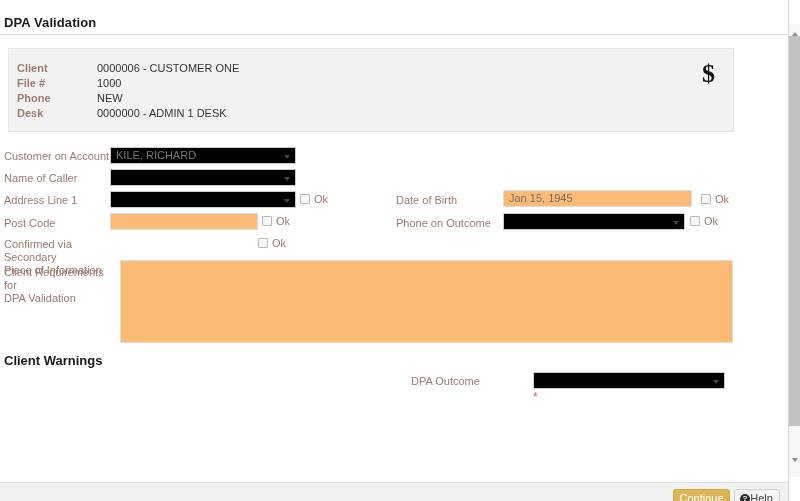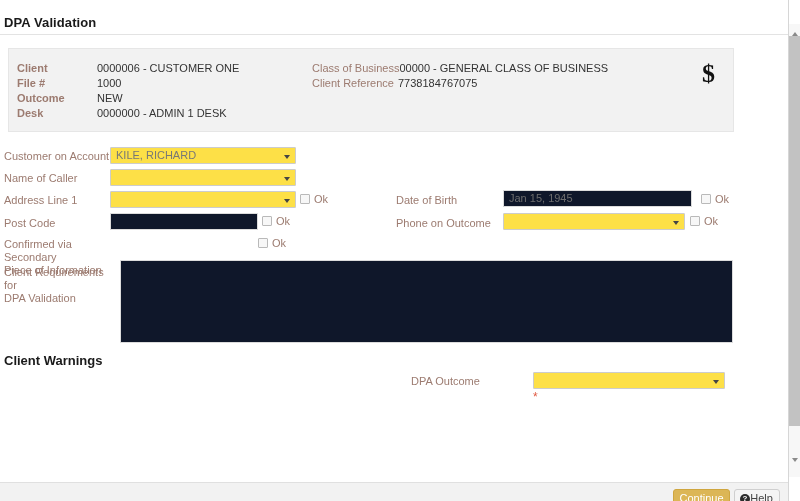--- a/index.html
+++ b/index.html
@@ -96,40 +96,40 @@
     color: #9c7b70;
     font-size: 11px;
     line-height: 13px;
   }
 
   .sel, .txt {
     position: absolute;
     box-sizing: border-box;
     height: 17px;
     border: 1px solid #cccccc;
-    background: #fde047;
+    background: #000000;
     font-family: "Liberation Sans", sans-serif;
     font-size: 11px;
     color: #777777;
     padding: 0 16px 0 5px;
     line-height: 15px;
     border-radius: 1px;
   }
   .sel::after {
     content: "";
     position: absolute;
     right: 5px;
     top: 7px;
     width: 0; height: 0;
     border-left: 3.5px solid transparent;
     border-right: 3.5px solid transparent;
     border-top: 4px solid #444444;
   }
   .txt.disabled, .ta.disabled {
-    background: #0f172a;
+    background: #fdba74;
     border-color: #dcdcdc;
   }
   .txt.disabled { color: #6d6d6d; }
 
   .ta {
     position: absolute;
     box-sizing: border-box;
     border: 1px solid #dcdcdc;
     background: #ebebeb;
   }
@@ -276,35 +276,27 @@
   <div class="summary-panel">
 
     <div class="sum-col-left">
       <div class="sum-row">
         <span class="sum-label">Client</span><span class="sum-value">0000006 - CUSTOMER ONE</span>
       </div>
       <div class="sum-row">
         <span class="sum-label">File #</span><span class="sum-value">1000</span>
       </div>
       <div class="sum-row">
-        <span class="sum-label">Outcome</span><span class="sum-value">NEW</span>
+        <span class="sum-label">Phone</span><span class="sum-value">NEW</span>
       </div>
       <div class="sum-row">
         <span class="sum-label">Desk</span><span class="sum-value">0000000 - ADMIN 1 DESK</span>
       </div>
     </div>
 
-    <div class="sum-col-right">
-      <div class="sum-row">
-        <span class="sum-label">Class of Business</span><span class="sum-value">00000 - GENERAL CLASS OF BUSINESS</span>
-      </div>
-      <div class="sum-row">
-        <span class="sum-label">Client Reference</span><span class="sum-value sp">7738184767075</span>
-      </div>
-    </div>
 
     <div class="dollar-badge">$</div>
   </div>
 
   <div class="form-area">
 
     <div class="fld-label" style="left:4px; top:12px;">Customer on Account</div>
     <div class="sel" style="left:110px; top:9px; width:186px;">KILE, RICHARD</div>
 
     <div class="fld-label" style="left:4px; top:34px;">Name of Caller</div>

